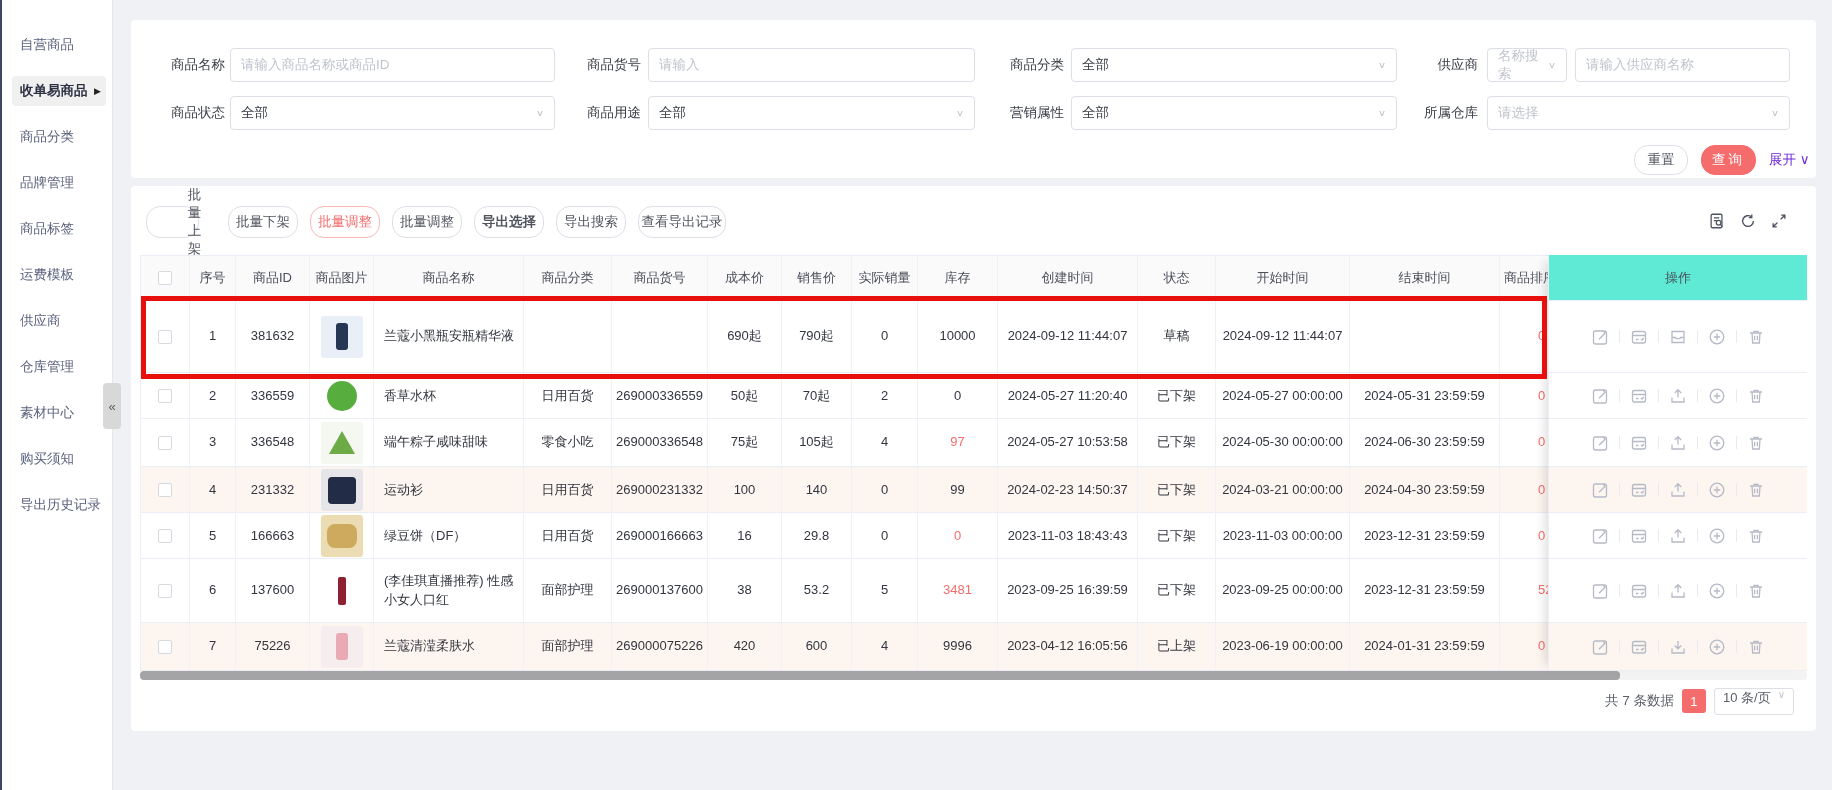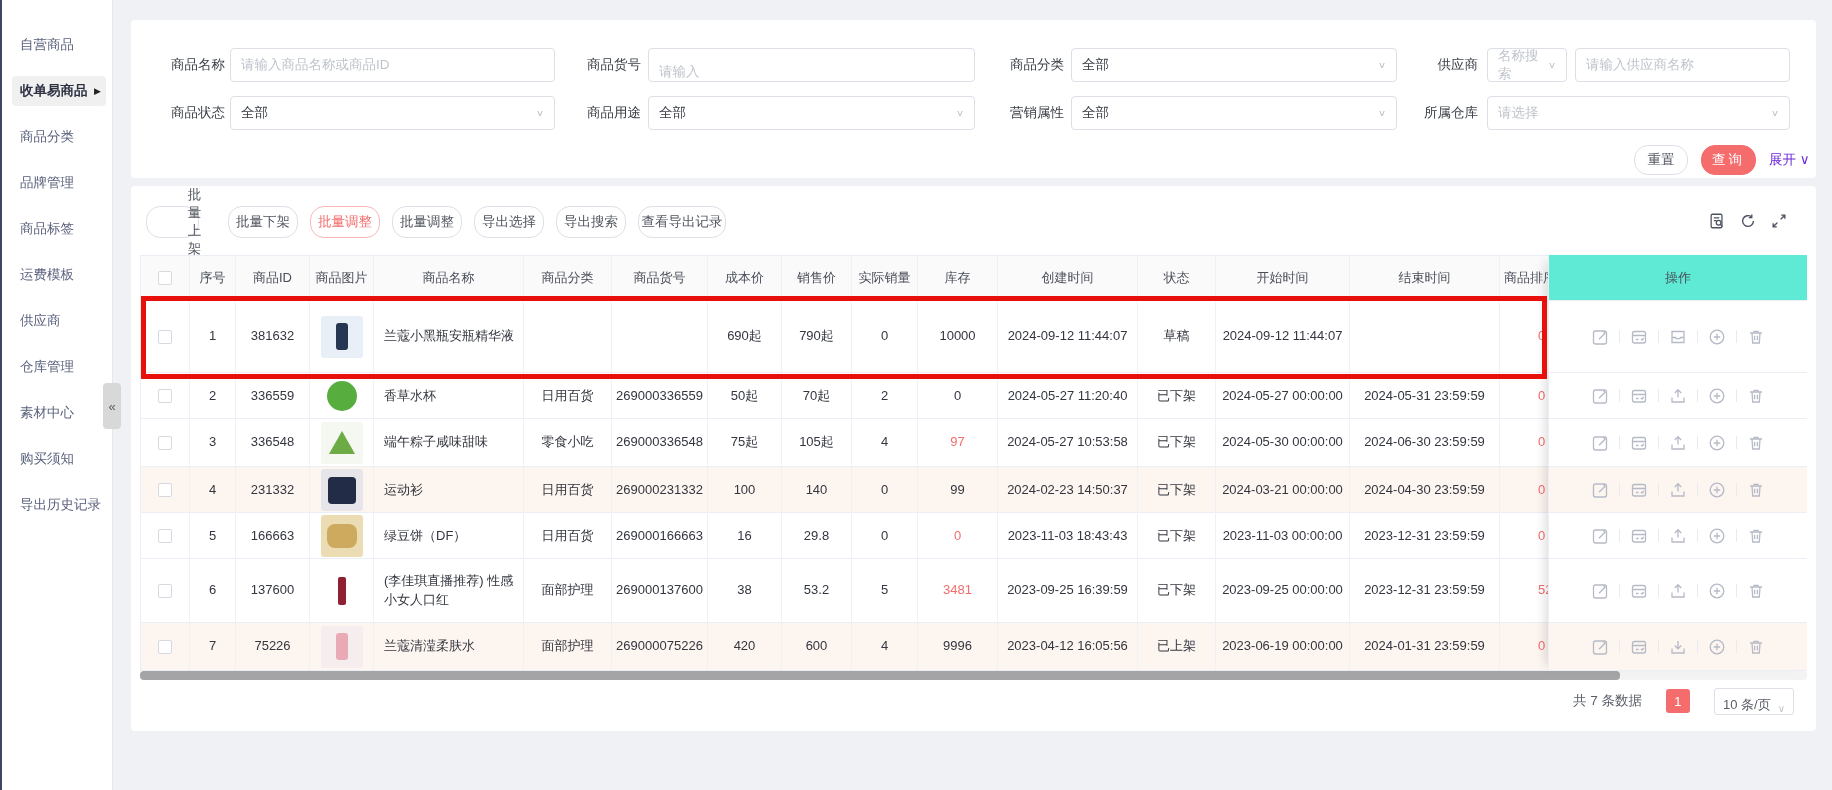--- a/index.html
+++ b/index.html
@@ -70,25 +70,25 @@
   .ops-row { display:flex; align-items:center; justify-content:center; gap:9px;
              border-bottom:1px solid #ebeef5; background:#fff; }
   .ops-row.head { background:#5eead4; color:#4a4e5a; font-size:13px; }
   .ops-row.tint { background:#fdf5f0; }
   .ops-sep { width:1px; height:13px; background:#e8eaf0; }
   .op-ic { cursor:pointer; display:flex; }
 
   
   #hscroll { position:absolute; left:9px; top:485px; width:1667px; height:9px; background:#f3f3f3; border-radius:4px; }
   #hscroll .hthumb { position:absolute; left:0; top:0; width:1480px; height:9px; background:#a4a4a6; border-radius:4px; cursor:grab; }
-  #tfoot { position:absolute; right:22px; top:498px; height:34px; display:flex; align-items:center; gap:24px; }
+  #tfoot { position:absolute; right:22px; top:498px; height:34px; display:flex; align-items:center; gap:8px; }
   #tfoot .total { color:#5a5e68; font-size:13.5px; }
   #page-btn { min-width:24px; height:24px; background:#f56c6c; color:#fff; border-radius:3px;
               display:flex; align-items:center; justify-content:center; font-size:13px; cursor:pointer; }
-  #size-sel { height:27px; border:1px solid #dcdfe6; border-radius:3px; display:flex; align-items:flex-end;
+  #size-sel { height:27px; border:1px solid #dcdfe6; border-radius:3px; display:flex; align-items:flex-start;
               gap:7px; padding:0 8px; color:#5a5e68; font-size:13px; cursor:pointer; background:#fff; }
   #size-sel .chev { color:#c0c4cc; font-size:10px; }
 
   
   #annotation { position:absolute; left:141px; top:296px; width:1406px; height:83px;
                 border:5px solid #e8100c; z-index:9; pointer-events:none; }
 </style>
 </head>
 <body>
 
@@ -107,21 +107,21 @@
   </aside>
 <div class="collapse-handle">«</div>
 
 <section class="card" id="filter-card">
   <div id="filter-fields">
       <div class="f-label" style="left: 24px; width: 70px; top: 28px;">商品名称</div>
       <div class="f-ctl" style="left: 99px; width: 325px; top: 28px;">
         <span class="ph">请输入商品名称或商品ID</span>
       </div>
       <div class="f-label" style="left: 440px; width: 70px; top: 28px;">商品货号</div>
-      <div class="f-ctl" style="left: 517px; width: 327px; top: 28px; align-items: flex-end;">
+      <div class="f-ctl" style="left: 517px; width: 327px; top: 28px;">
         <span class="ph">请输入</span>
       </div>
       <div class="f-label" style="left: 862px; width: 71px; top: 28px;">商品分类</div>
       <div class="f-ctl" style="left: 940px; width: 326px; top: 28px;">
         <span>全部</span>
         <span class="chev">∨</span>
       </div>
       <div class="f-label" style="left: 1290px; width: 57px; top: 28px;">供应商</div>
       <div class="f-ctl" style="left: 1356px; width: 80px; top: 28px;">
         <span class="ph">名称搜索</span>
@@ -155,21 +155,21 @@
   <button class="btn" id="btn-search">查询</button>
   <span id="link-expand">展开 ∨</span>
 </section>
 
 <section class="card" id="table-card">
   <div id="toolbar">
       <button class="btn toolbar-btn" style="left: 15px; width: 53px; padding-left: 44px;">批量上架</button>
       <button class="btn toolbar-btn" style="left: 97px; width: 70px;">批量下架</button>
       <button class="btn toolbar-btn danger" style="left: 179px; width: 70px;">批量调整</button>
       <button class="btn toolbar-btn" style="left: 261px; width: 70px;">批量调整</button>
-      <button class="btn toolbar-btn" style="left: 343px; width: 70px;">导出选择</button>
+      <button class="btn toolbar-btn" style="left: 343px; width: 70px; font-weight: bold;">导出选择</button>
       <button class="btn toolbar-btn" style="left: 425px; width: 70px;">导出搜索</button>
       <button class="btn toolbar-btn" style="left: 507px; width: 88px;">查看导出记录</button>
     </div>
   <div class="tc-icons">
     <svg width="18" height="18" viewBox="0 0 20 20" fill="none" stroke="#4d5260" stroke-width="1.4">
       <rect x="3.5" y="2.5" width="12" height="15" rx="1.5"></rect>
         <path d="M6.5 6.5h6M6.5 9.5h3"></path>
         <circle cx="11.8" cy="12" r="2.6"></circle>
         <path d="M13.6 13.8L16 16.2"></path>
       </svg>

